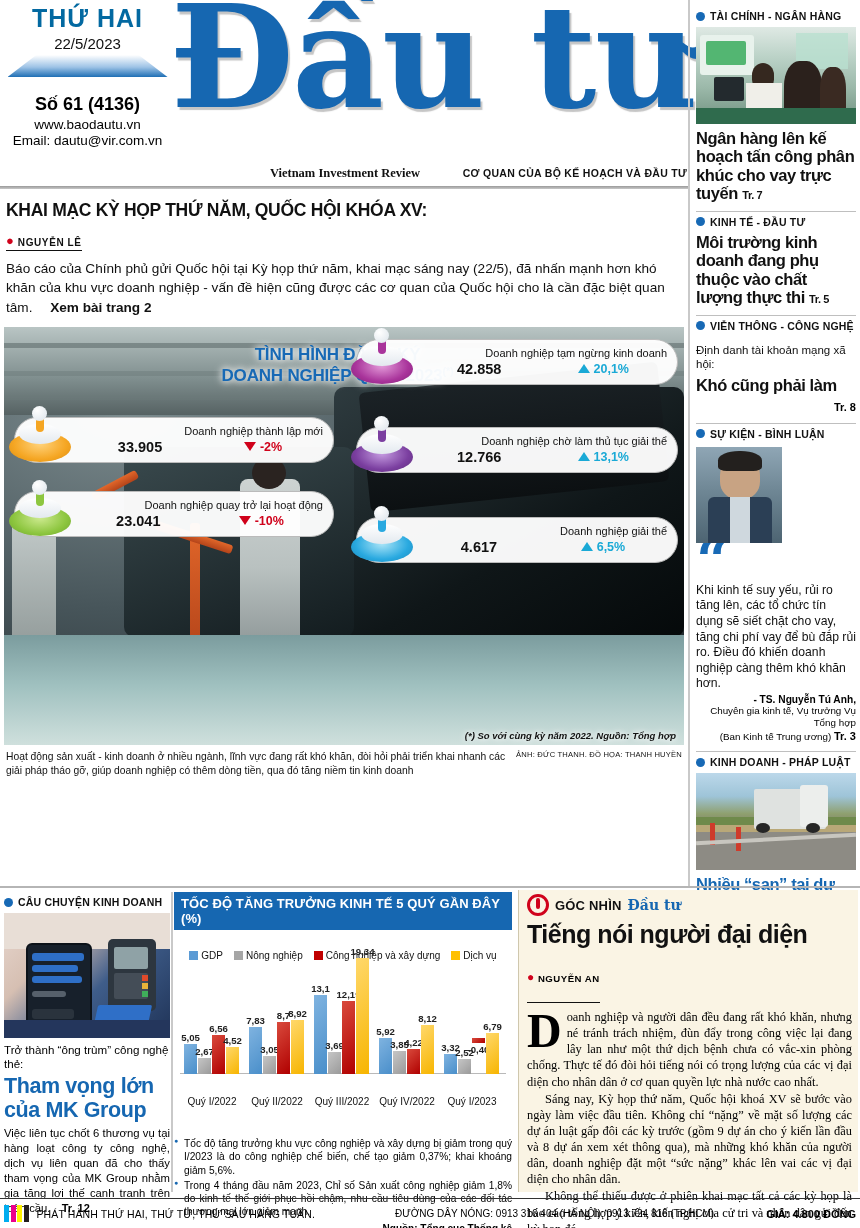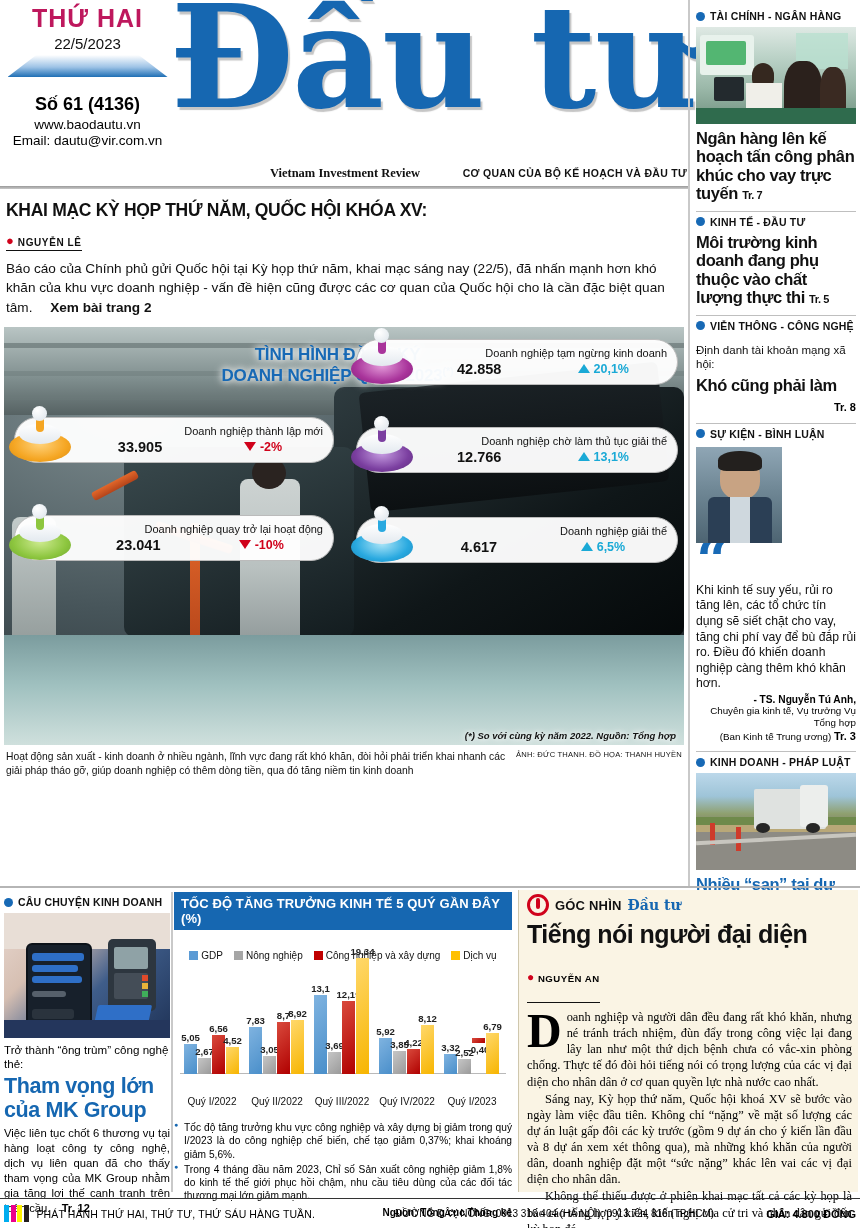--- a/index.html
+++ b/index.html
@@ -10,21 +10,21 @@
     color: #000;
     position: relative;
     overflow: hidden;
   }
   .page { position: relative; width: 860px; height: 1228px; }
 
   
   .masthead { position: absolute; left: 0; top: 0; width: 688px; height: 190px; }
   .mh-left { position: absolute; left: 0; top: 4px; width: 175px; text-align: center; }
   .mh-day {
-    font-weight: bold; font-size: 25px; letter-spacing: 1px; color: #be185d;
+    font-weight: bold; font-size: 25px; letter-spacing: 1px; color: #0369a1;
   }
   .mh-date { font-size: 15px; color: #111; margin-top: 2px; }
   .mh-wedge {
     width: 160px; height: 22px; margin: 3px auto 0;
     background: linear-gradient(to bottom, #ffffff 0%, #9ec3e6 55%, #1f6fb5 100%);
     clip-path: polygon(18% 0%, 82% 0%, 100% 100%, 0% 100%);
   }
   .mh-issue { font-weight: bold; font-size: 18px; margin-top: 17px; }
   .mh-web { font-size: 13.5px; margin-top: 2px; }
   .mh-email { font-size: 13.5px; margin-top: 1px; }
@@ -193,21 +193,21 @@
     margin-bottom: 1px; }
   .bar.neg { }
   .bar.neg .lbl { bottom: auto; top: 100%; margin: 1px 0 0 0; }
   .xlabels { position: absolute; left: 6px; top: 146px; width: 326px; height: 16px; }
   .xlab { position: absolute; font-size: 10px; text-align: center; color: #111;
     white-space: nowrap; }
   .legend { display: flex; justify-content: center; gap: 11px; margin-top: 20px;
     align-items: center; }
   .lg { display: flex; align-items: center; gap: 3px; font-size: 10px; color: #111; }
   .lg span.sw { width: 9px; height: 9px; display: inline-block; }
-  .chart-notes { margin-top: 8px; font-size: 10.2px; line-height: 1.3; }
+  .chart-notes { margin-top: 24px; font-size: 10.2px; line-height: 1.3; }
   .chart-notes li { list-style: none; position: relative; padding-left: 10px;
     margin-bottom: 2px; text-align: justify; }
   .chart-notes li:before { content: "\25CF"; position: absolute; left: 0; top: -1px;
     font-size: 7px; color: #1667b1; }
   .chart-src { text-align: right; font-size: 10px; font-weight: bold; margin-top: 4px; }
 
   
   .gn-head { display: flex; align-items: center; gap: 6px; }
   .gn-logo { width: 22px; height: 22px; border: 3px solid #d0021b; border-radius: 50%;
     position: relative; flex: none; }
@@ -306,21 +306,21 @@
         </div>
         <div class="ig-body">
           <div class="ig-label">Doanh nghiệp thành lập mới</div>
           <div class="ig-row">
             <span class="ig-val">33.905</span>
             <span class="ig-pct pct-down"><i class="tri down"></i><span>-2%</span></span>
           </div>
         </div>
       </div>
 
-      <div class="ig-card" style="left:10px;top:188px;width:320px;">
+      <div class="ig-card" style="left:10px;top:164px;width:320px;">
         <div class="ig-disc">
           <div class="disc-base" style="background:radial-gradient(ellipse at 50% 40%,#cdea8f,#8dc63f 60%,#6ba22c);"></div>
           <div class="disc-top"></div>
           <div class="disc-pin" style="background:#8dc63f;"></div>
           <div class="disc-ball"></div>
         </div>
         <div class="ig-body">
           <div class="ig-label">Doanh nghiệp quay trở lại hoạt động</div>
           <div class="ig-row">
             <span class="ig-val">23.041</span>

